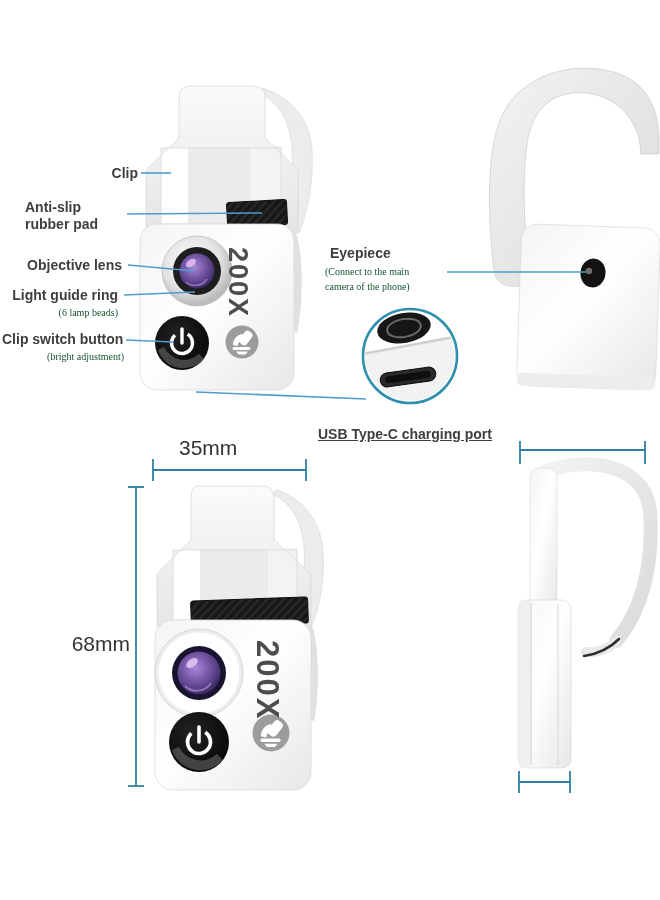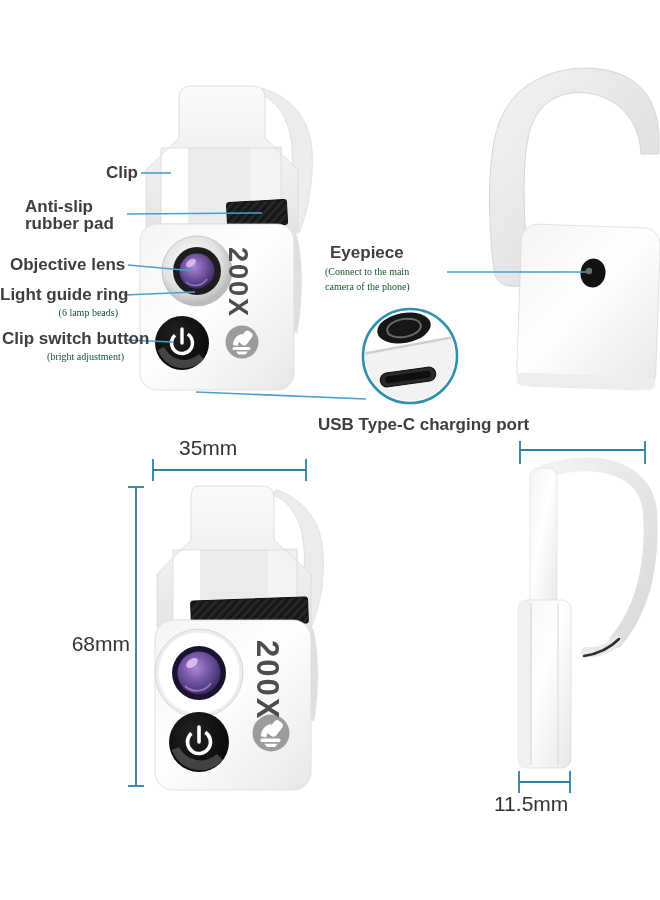--- a/index.html
+++ b/index.html
@@ -1,19 +1,19 @@
 <!DOCTYPE html>
 <html><head>
 <meta charset="utf-8">
 <style>
   html,body{margin:0;padding:0;background:#fff;}
   #canvas{position:relative;width:660px;height:900px;background:#ffffff;overflow:hidden;
           font-family:"Liberation Sans",sans-serif;}
   #art{position:absolute;left:0;top:0;}
-  .lbl{position:absolute;color:#3e3e3e;font-size:17px;font-weight:700;line-height:16px;white-space:nowrap;}
+  .lbl{position:absolute;color:#3e3e3e;font-size:14px;font-weight:700;line-height:16px;white-space:nowrap;}
   .sub{position:absolute;color:#14532d;font-size:10px;font-weight:400;line-height:15px;white-space:nowrap;font-family:Liberation Serif, serif;}
   .dim{position:absolute;color:#333;font-size:21px;font-weight:400;white-space:nowrap;}
   .ta-r{text-align:right;} .ta-c{}
   .marking{position:absolute;writing-mode:vertical-rl;color:#4d4d4d;font-weight:700;
            letter-spacing:2px;white-space:nowrap;}
   .m1{left:222px;top:247px;font-size:27px;}
   .m2{left:249px;top:640px;font-size:31px;}
 </style>
 </head>
 <body>
@@ -221,22 +221,21 @@
 <div class="lbl ta-r" style="left:10px;top:257px;width:112px;">Objective lens</div>
 <div class="lbl ta-r" style="left:0px;top:287px;width:118px;">Light guide ring</div>
 <div class="sub ta-r" style="left:0px;top:305px;width:118px;">(6 lamp beads)</div>
 <div class="lbl ta-r" style="left:2px;top:331px;width:120px;">Clip switch button</div>
 <div class="sub ta-r" style="left:2px;top:349px;width:122px;">(bright adjustment)</div>
 
 <div class="lbl ta-c" style="left:330px;top:245px;width:140px;">Eyepiece</div>
 <div class="sub ta-c" style="left:325px;top:264px;width:150px;">(Connect to the main</div>
 <div class="sub ta-c" style="left:325px;top:279px;width:150px;">camera of the phone)</div>
 
-<div class="lbl ta-c" style="left:318px;top:417px;width:172px;">USB Type-C charging port</div>
+<div class="lbl ta-c" style="left:318px;top:426px;width:172px;text-decoration:underline;">USB Type-C charging port</div>
 
 <div class="dim ta-c" style="left:179px;top:436px;width:100px;">35mm</div>
 <div class="dim ta-r" style="left:50px;top:632px;width:80px;">68mm</div>
-<div class="dim ta-c" style="left:494px;top:792px;width:100px;">11.5mm</div>
 
 <div class="marking m1">200X</div>
 <div class="marking m2">200X</div>
 
 </div>
 
 </body></html>

